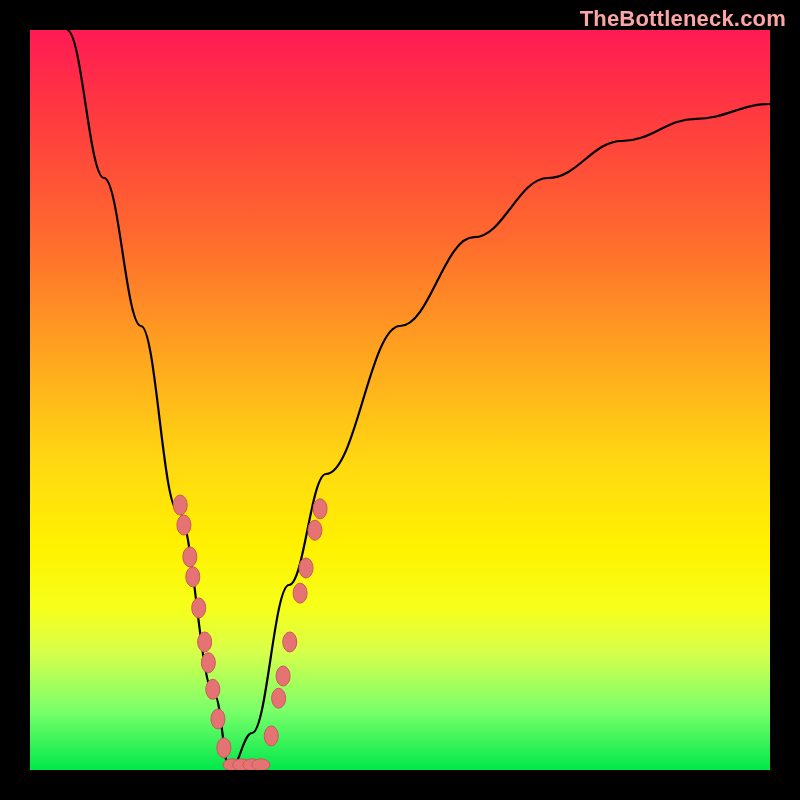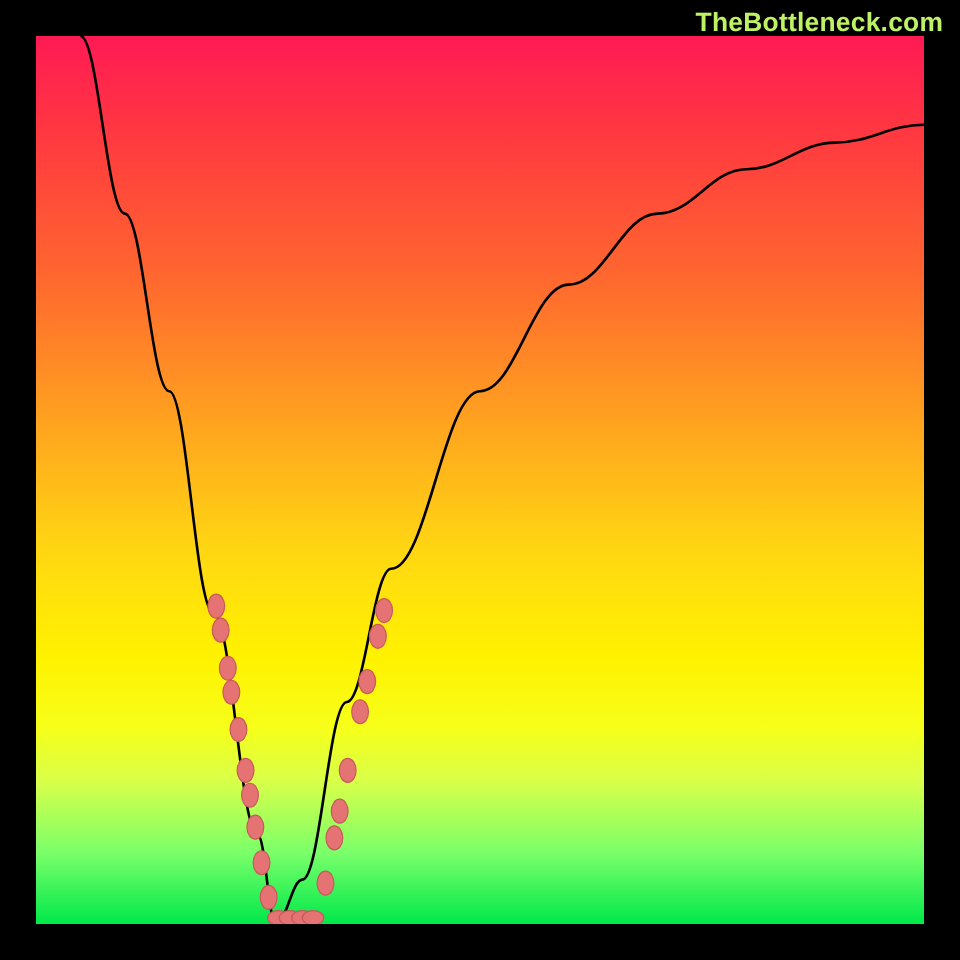--- a/index.html
+++ b/index.html
@@ -35,21 +35,21 @@
       #00e84a 100%
     );
   }
   .watermark {
     position: absolute;
     top: 6px;
     right: 14px;
     font-family: Arial, Helvetica, sans-serif;
     font-size: 22px;
     font-weight: 600;
-    color: #bef264;
+    color: #fca5a5;
     letter-spacing: 0.2px;
     user-select: none;
   }
   svg.curve {
     position: absolute;
     inset: 0;
     width: 740px;
     height: 740px;
   }
 </style>

